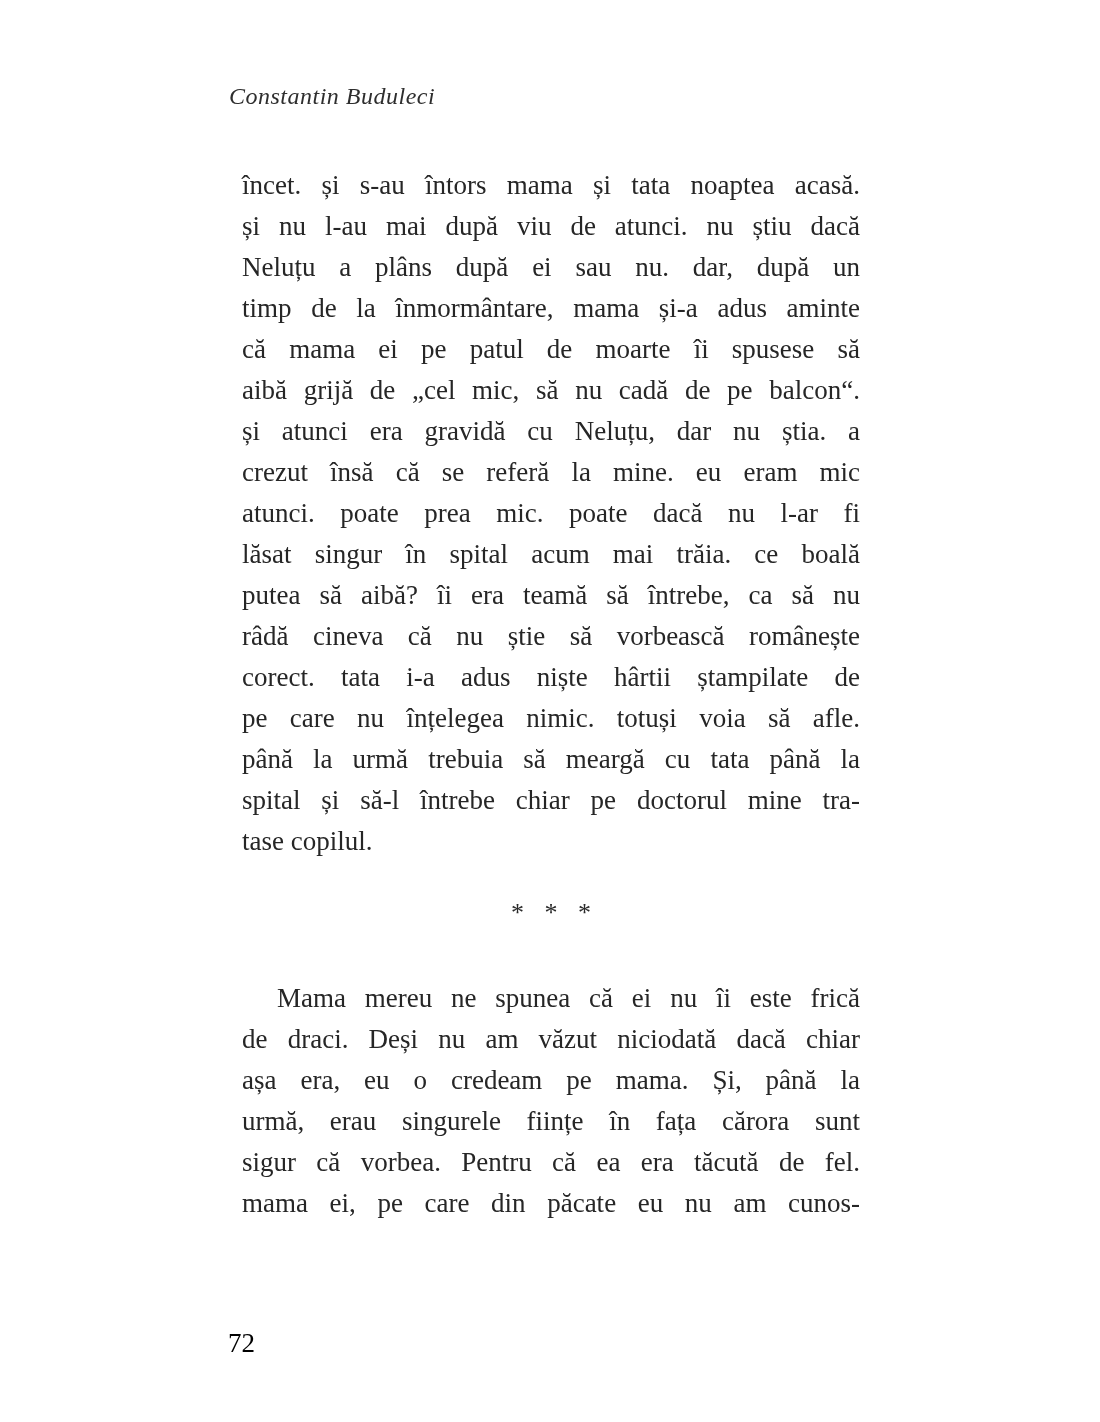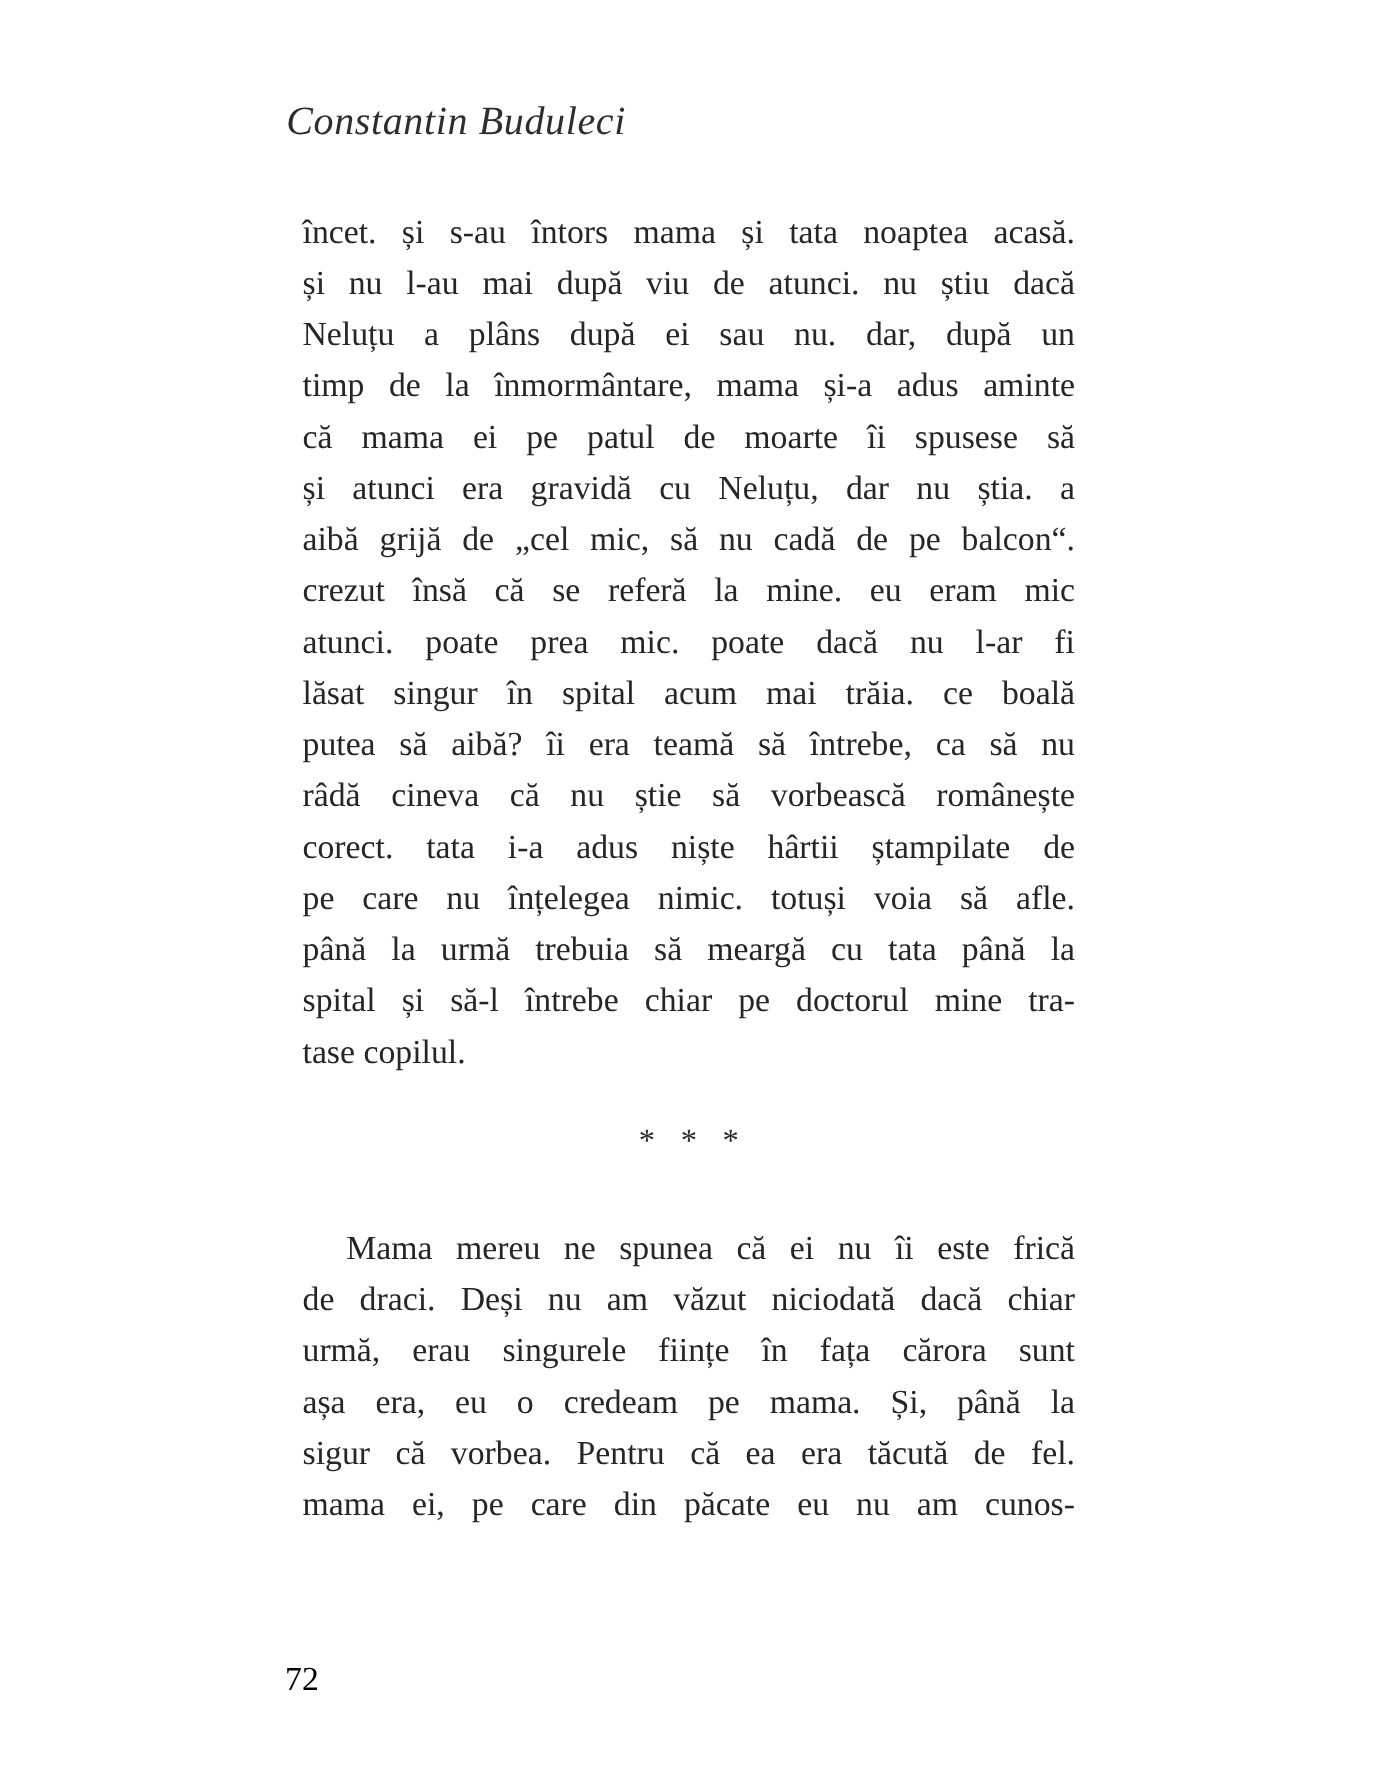--- a/index.html
+++ b/index.html
@@ -14,21 +14,21 @@
     background: #ffffff;
     color: #2a2a2a;
     font-family: "Liberation Serif", serif;
     overflow: hidden;
   }
   .running-header {
     position: absolute;
     left: 229px;
     top: 82px;
     font-style: italic;
-    font-size: 32px;
+    font-size: 24px;
     line-height: 28px;
     color: #2e2e2e;
     letter-spacing: 0.5px;
   }
   .text-block {
     position: absolute;
     left: 225px;
     top: 148px;
     width: 652px;
     font-size: 27px;
@@ -80,41 +80,41 @@
   <div class="running-header">Constantin Buduleci</div>
 
   <div class="text-block">
 
     <div class="para">
         <div class="line">încet. și s-au întors mama și tata noaptea acasă.</div>
         <div class="line">și nu l-au mai după viu de atunci. nu știu dacă</div>
         <div class="line">Neluțu a plâns după ei sau nu. dar, după un</div>
         <div class="line">timp de la înmormântare, mama și-a adus aminte</div>
         <div class="line">că mama ei pe patul de moarte îi spusese să</div>
+        <div class="line">aibă grijă de „cel mic, să nu cadă de pe balcon“.</div>
         <div class="line">și atunci era gravidă cu Neluțu, dar nu știa. a</div>
-        <div class="line">aibă grijă de „cel mic, să nu cadă de pe balcon“.</div>
         <div class="line">crezut însă că se referă la mine. eu eram mic</div>
         <div class="line">atunci. poate prea mic. poate dacă nu l-ar fi</div>
         <div class="line">lăsat singur în spital acum mai trăia. ce boală</div>
         <div class="line">putea să aibă? îi era teamă să întrebe, ca să nu</div>
         <div class="line">râdă cineva că nu știe să vorbească românește</div>
         <div class="line">corect. tata i-a adus niște hârtii ștampilate de</div>
         <div class="line">pe care nu înțelegea nimic. totuși voia să afle.</div>
         <div class="line">până la urmă trebuia să meargă cu tata până la</div>
         <div class="line">spital și să-l întrebe chiar pe doctorul mine tra-</div>
         <div class="line no-just">tase copilul.</div>
       </div>
 
     <div class="separator">* * *</div>
 
     <div class="para para2">
         <div class="line indent">Mama mereu ne spunea că ei nu îi este frică</div>
         <div class="line">de draci. Deși nu am văzut niciodată dacă chiar</div>
+        <div class="line">așa era, eu o credeam pe mama. Și, până la</div>
         <div class="line">urmă, erau singurele ființe în fața cărora sunt</div>
-        <div class="line">așa era, eu o credeam pe mama. Și, până la</div>
         <div class="line">sigur că vorbea. Pentru că ea era tăcută de fel.</div>
         <div class="line">mama ei, pe care din păcate eu nu am cunos-</div>
       </div>
 
   </div>
 
   <div class="page-number">72</div>
 
 </div>
 

